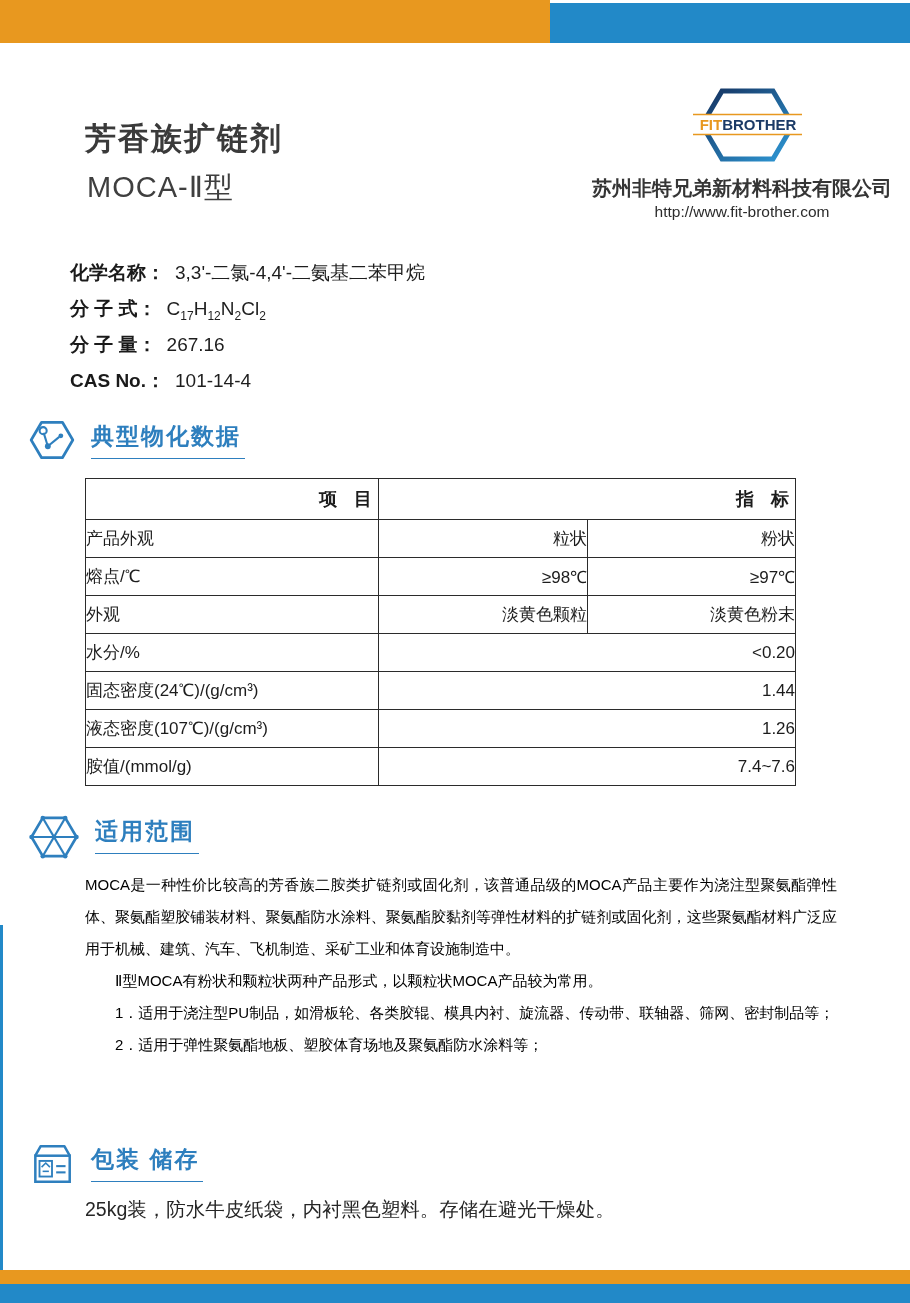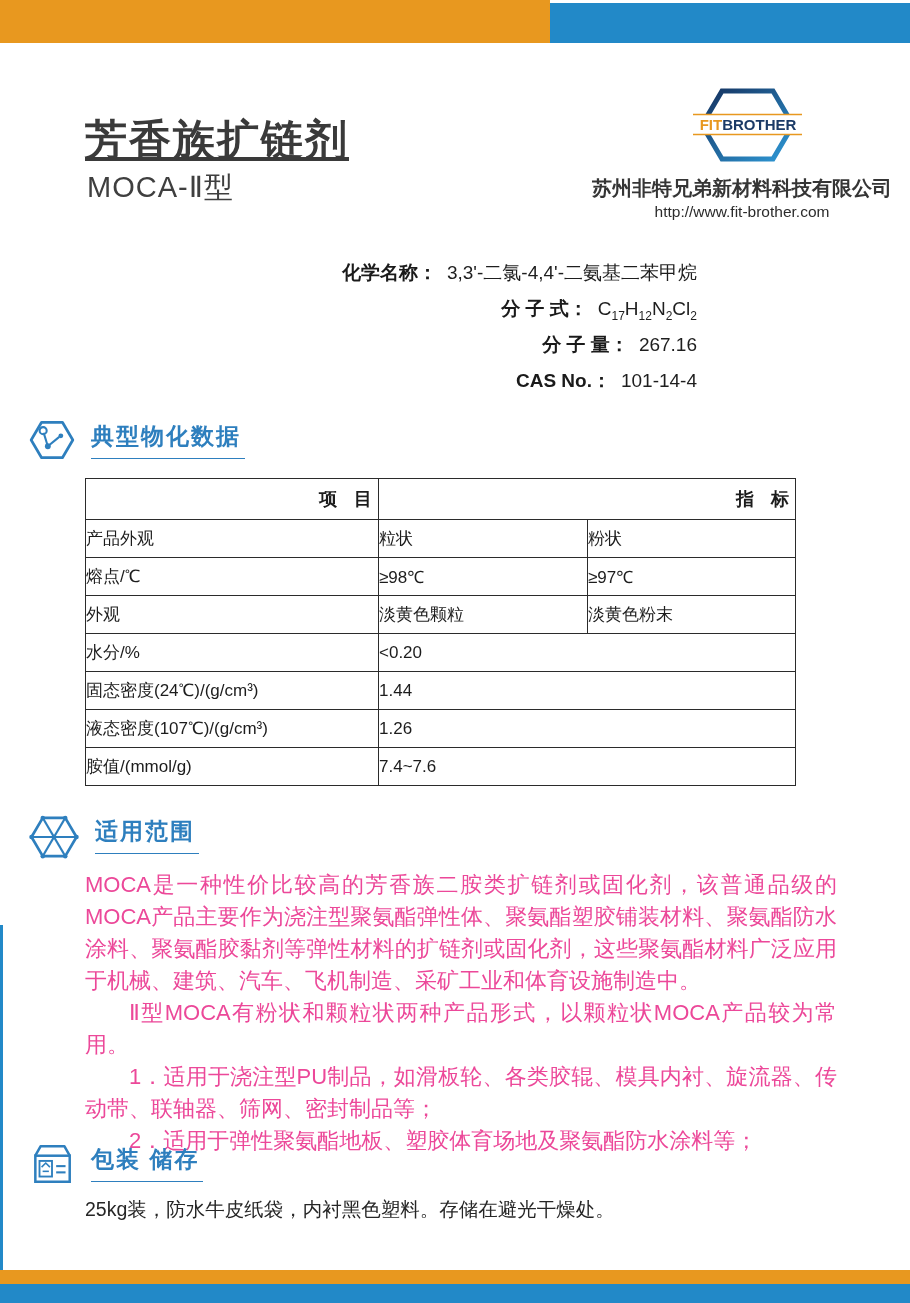--- a/index.html
+++ b/index.html
@@ -11,51 +11,51 @@
   }
   html,body{margin:0;padding:0;}
   body{font-family:"Liberation Sans",sans-serif;background:#ffffff;}
   .page{position:relative;width:910px;height:1303px;background:#ffffff;overflow:hidden;}
 
   
   .topbar-orange{position:absolute;left:0;top:0;width:550px;height:43px;background:var(--orange);}
   .topbar-blue{position:absolute;left:550px;top:3px;width:360px;height:40px;background:var(--blue);}
 
   
-  .title{position:absolute;left:85px;top:112px;font-size:42px;font-weight:bold;color:var(--text-dark);letter-spacing:2px;text-decoration:underline;}
+  .title{position:absolute;left:85px;top:118px;font-size:31px;font-weight:bold;color:var(--text-dark);letter-spacing:2px;}
   .subtitle{position:absolute;left:87px;top:168px;font-size:29px;font-weight:400;color:#3f3f3f;letter-spacing:1px;}
 
   
   .logo{position:absolute;left:688px;top:84px;width:120px;height:82px;}
   .company{position:absolute;left:567px;top:175px;width:350px;text-align:center;font-size:20px;font-weight:bold;color:#353535;}
   .website{position:absolute;left:567px;top:203px;width:350px;text-align:center;font-size:15.5px;color:#2b2b2b;}
 
   
-  .chem{position:absolute;left:97px;top:258px;width:600px;font-size:19px;color:#1e1e1e;text-align:right;}
+  .chem{position:absolute;left:70px;top:258px;width:600px;font-size:19px;color:#1e1e1e;}
   .chem-row{height:36px;line-height:30px;}
   .chem-label{font-weight:bold;color:#1a1a1a;margin-right:10px;}
   .chem sub{font-size:12px;}
 
   
   .sec{position:absolute;display:flex;align-items:flex-start;}
   .sec-icon{flex:0 0 auto;}
   .sec-title{margin-left:14px;margin-top:6px;font-size:23px;font-weight:bold;color:var(--section-blue);letter-spacing:2px;border-bottom:1.5px solid var(--section-blue);padding-bottom:6px;padding-right:4px;}
   .sec1{left:27px;top:415px;}
   .sec2{left:27px;top:810px;}
   .sec3{left:27px;top:1138px;}
 
   
   table.spec{position:absolute;left:85px;top:478px;border-collapse:collapse;table-layout:fixed;width:710px;font-size:17px;color:#1c1c1c;}
   table.spec td{border:1px solid #2b2b2b;height:37px;padding:0;}
   table.spec tr.hdr td{height:40px;font-weight:bold;text-align:right;letter-spacing:6px;font-size:18px;}
   td.c-item{text-align:left;padding-left:13px;}
-  td.c-val{text-align:left;}
-
-  
-  .scope-text{position:absolute;left:85px;top:869px;width:752px;font-size:22px;line-height:32px;color:#ec4899;text-align:justify;}
+  td.c-val{text-align:right;}
+
+  
+  .scope-text{position:absolute;left:85px;top:869px;width:752px;font-size:15px;line-height:32px;color:#000000;text-align:justify;}
   .scope-text p{margin:0;}
   .scope-text p.indent{text-indent:2em;}
 
   
   .pack-text{position:absolute;left:85px;top:1196px;width:752px;font-size:19.5px;color:#262626;}
 
   
   .bottombar-orange{position:absolute;left:0;top:1270px;width:910px;height:14px;background:var(--orange);}
   .bottombar-blue{position:absolute;left:0;top:1284px;width:910px;height:19px;background:var(--blue);}
   .left-accent{position:absolute;left:0;top:925px;width:3px;height:378px;background:var(--blue);}

